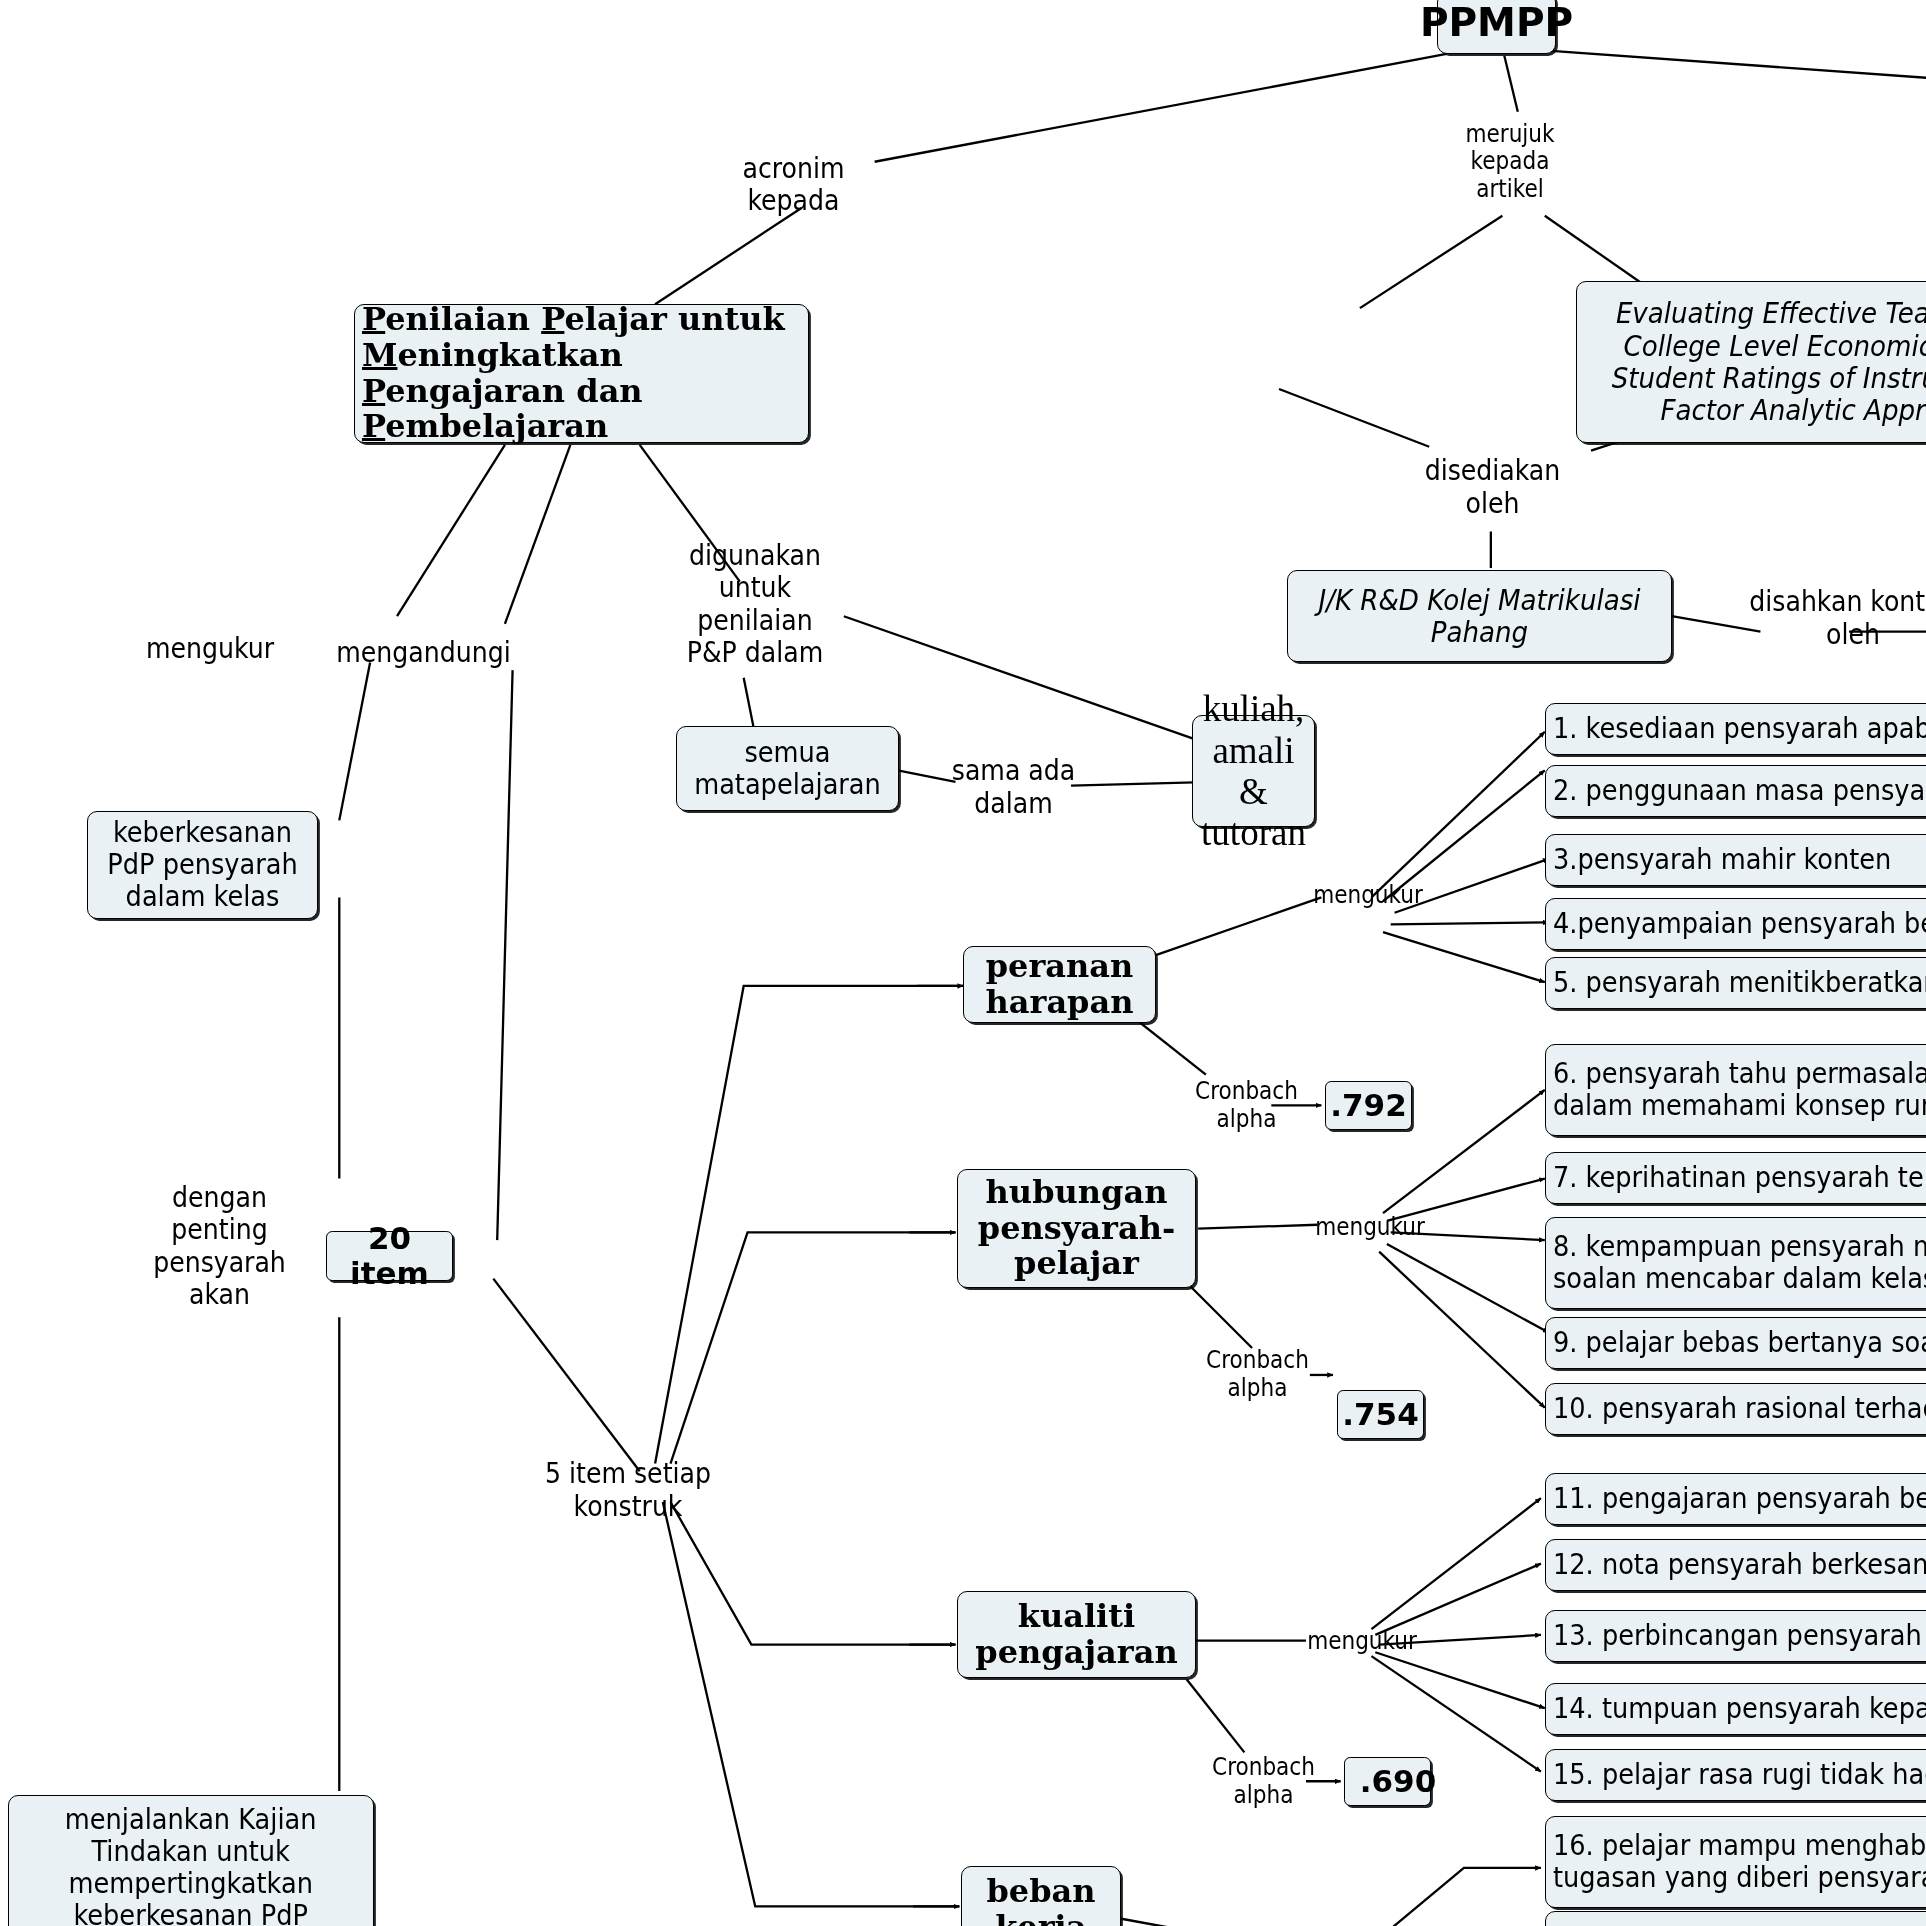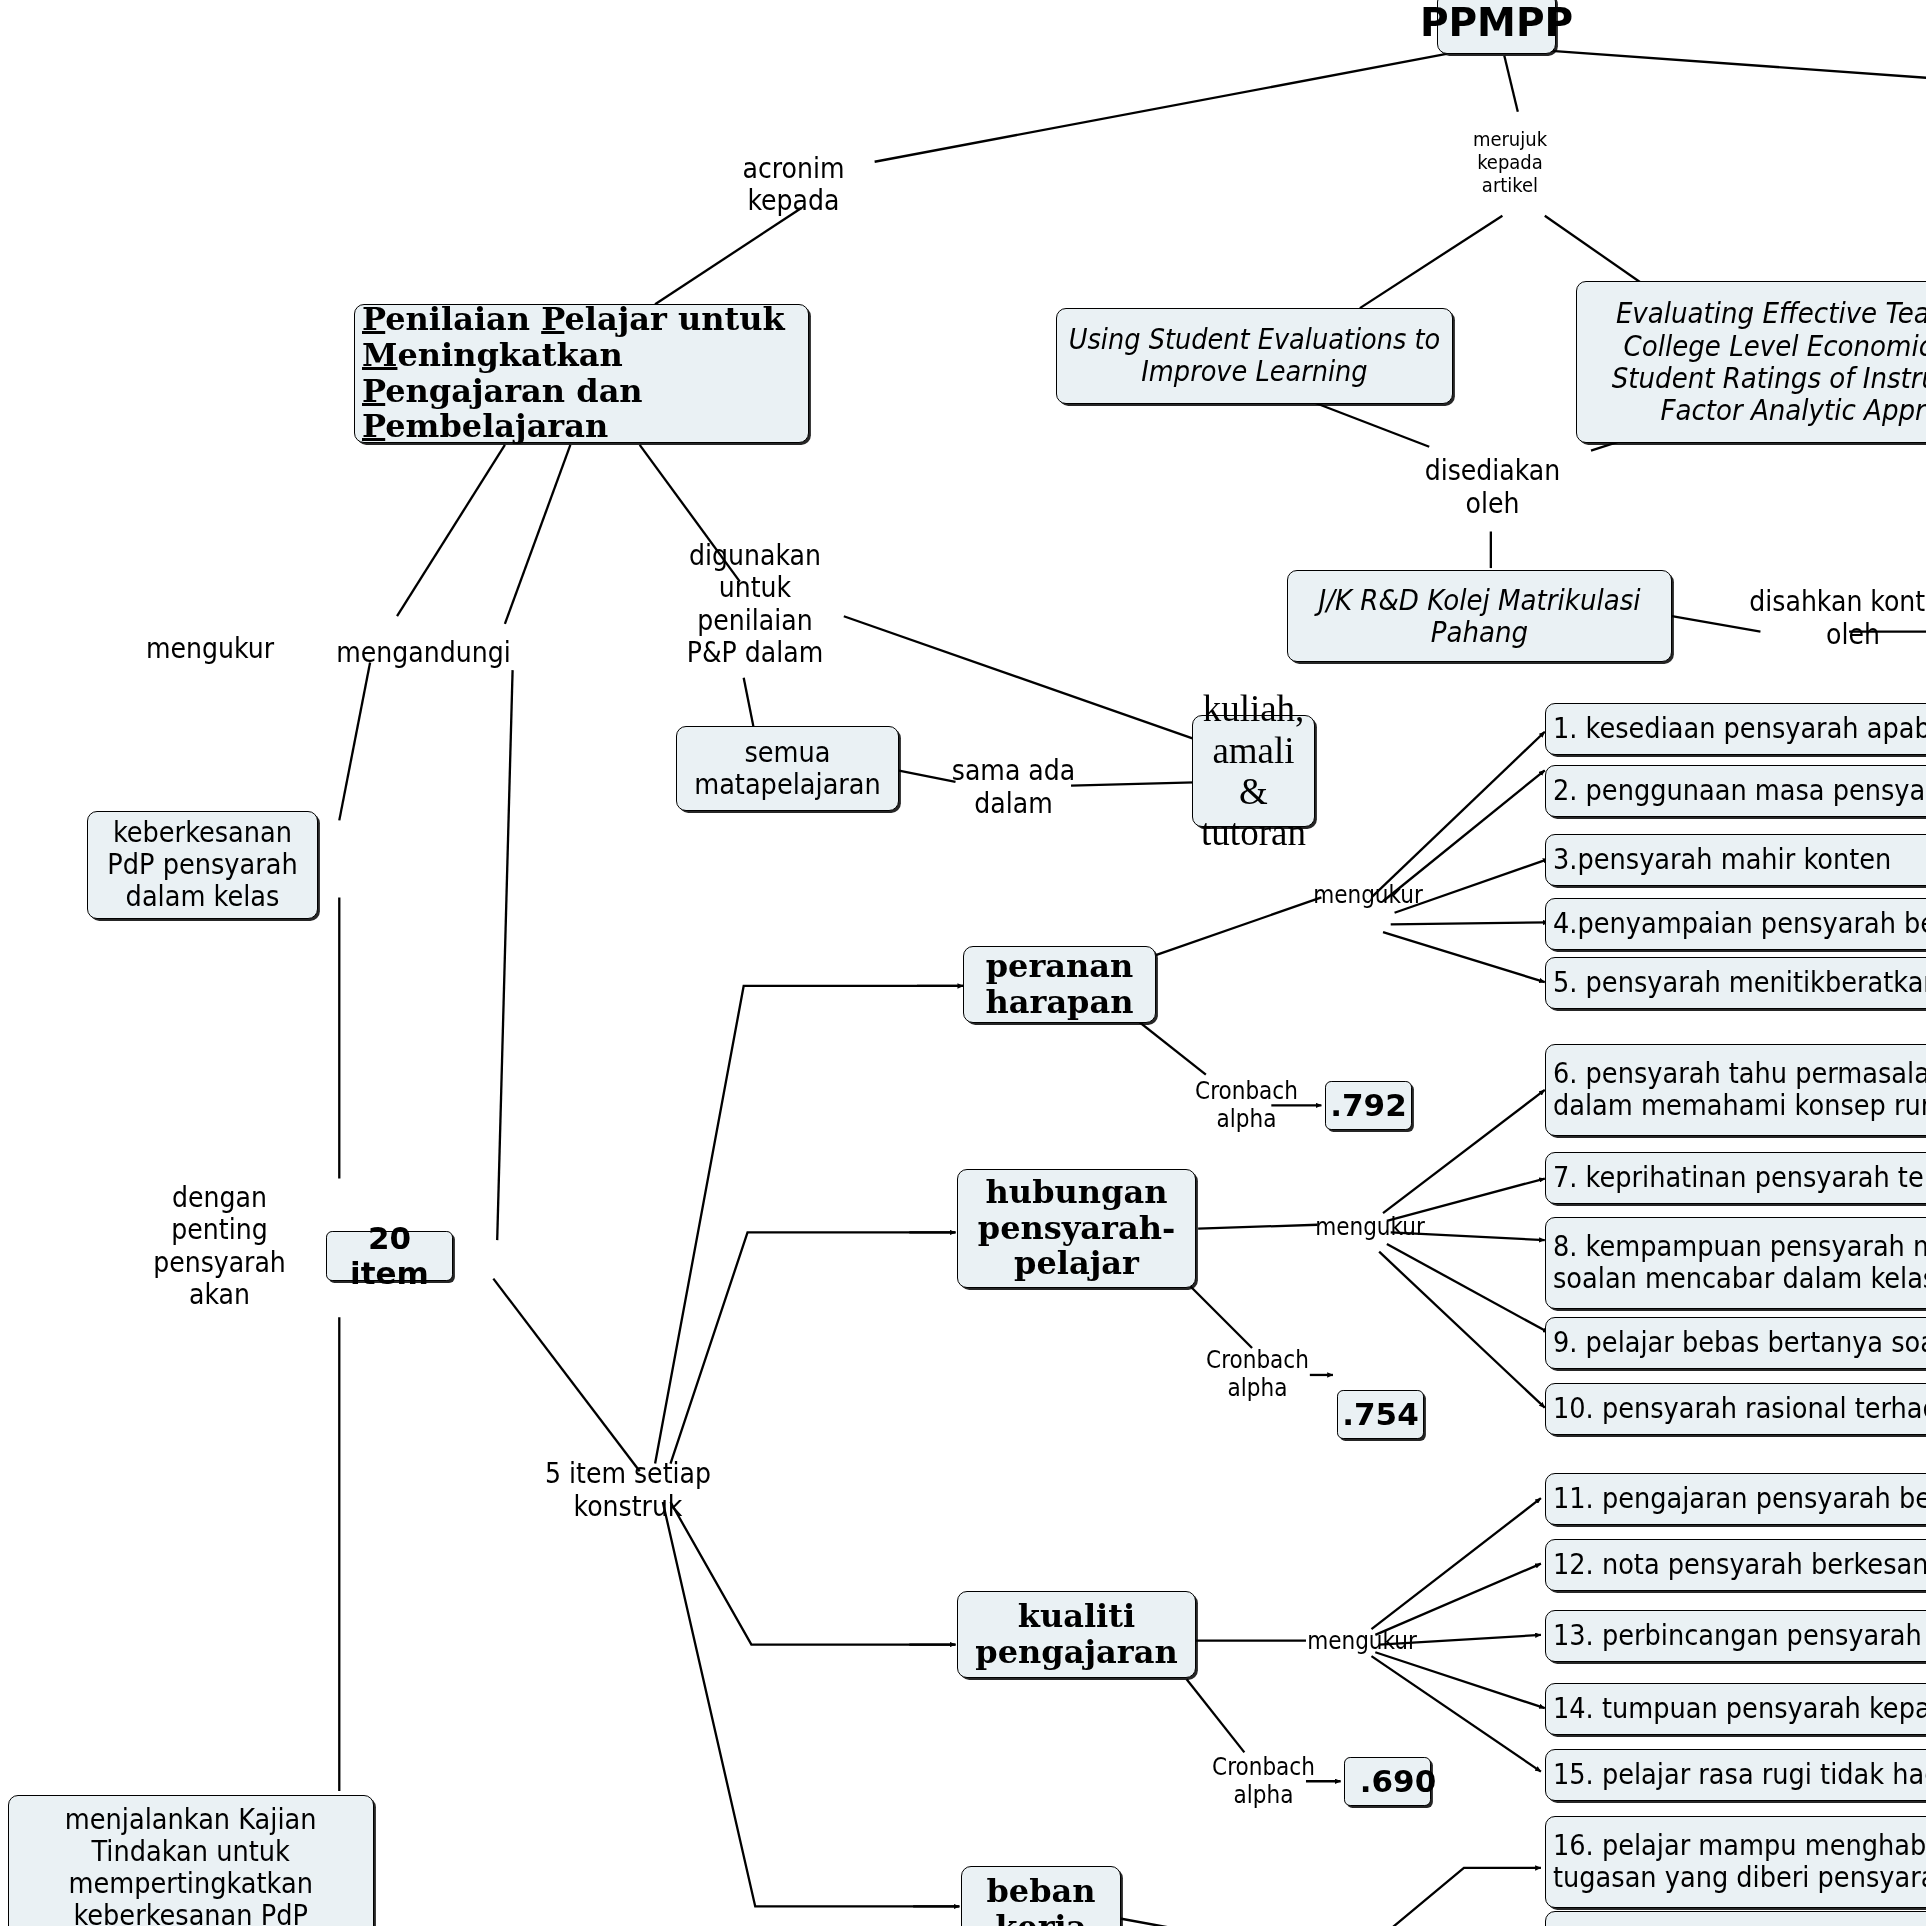--- a/index.html
+++ b/index.html
@@ -139,21 +139,20 @@
       <path d="M3250,5355 L3340,5355" marker-end="url(#ah)"></path>
     </g>
   </svg>
 
   <div class="node bold" style="left:1437px;top:-7.7px;width:119px;height:62px;font-size:39px;">PPMPP</div>
 
   <div class="node serif-bold" style="left:354px;top:304px;width:455px;height:139px;font-size:32px;text-align:left;justify-content:flex-start;align-items:center;">
     <span><u class="acr">P</u>enilaian <u class="acr">P</u>elajar untuk <u class="acr">M</u>eningkatkan <u class="acr">P</u>engajaran dan <u class="acr">P</u>embelajaran</span>
   </div>
 
-  <div class="node narrow italic" style="left:1056px;top:308px;width:397px;height:96px;font-size:28.5px;">Using Student Evaluations to Improve Learning</div>
 
   <div class="node narrow italic" style="left:1576px;top:281px;width:497px;height:162px;font-size:29px;">Evaluating Effective Teaching in College Level Economics using Student Ratings of Instruction: A Factor Analytic Approach</div>
 
   <div class="node narrow italic" style="left:1287px;top:570px;width:385px;height:92px;font-size:29px;">J/K R&amp;D Kolej Matrikulasi Pahang</div>
 
   <div class="node narrow" style="left:87px;top:811px;width:231px;height:108px;font-size:28.5px;">keberkesanan PdP pensyarah dalam kelas</div>
 
   <div class="node bold" style="left:326px;top:1231px;width:127px;height:50px;font-size:31px;border-radius:6.2px;">20 item</div>
 
   <div class="node narrow" style="left:676px;top:726px;width:223px;height:85px;font-size:28.5px;">semua matapelajaran</div>
@@ -190,21 +189,21 @@
   <div class="node narrow" style="left:1545px;top:1610px;width:555px;height:52px;font-size:28.5px;text-align:left;justify-content:flex-start;">13. perbincangan pensyarah berkesan</div>
   <div class="node narrow" style="left:1545px;top:1683px;width:767px;height:52px;font-size:28.5px;text-align:left;justify-content:flex-start;">14. tumpuan pensyarah kepada pembelajaran konsep</div>
   <div class="node narrow" style="left:1545px;top:1749px;width:547px;height:52px;font-size:28.5px;text-align:left;justify-content:flex-start;">15. pelajar rasa rugi tidak hadir kelas</div>
 
   <div class="node narrow" style="left:1545px;top:1816px;width:505px;height:92px;font-size:28.5px;text-align:left;justify-content:flex-start;">16. pelajar mampu menghabiskan tugasan yang diberi pensyarah</div>
   <div class="node narrow" style="left:1545px;top:1911px;width:589px;height:92px;font-size:28.5px;text-align:left;justify-content:flex-start;">17. pelajar mempunyai masa yang cukup untuk memahami apa yang dipelajari</div>
 
   <div class="lbl narrow" style="left:709px;top:154px;width:169px;height:62px;font-size:28px;">acronim
 kepada</div>
 
-  <div class="lbl narrow" style="left:1433px;top:108px;width:154px;height:108px;font-size:20px;">merujuk
+  <div class="lbl narrow" style="left:1433px;top:108px;width:154px;height:108px;font-size:24px;">merujuk
 kepada
 artikel</div>
 
   <div class="lbl narrow" style="left:1406px;top:455px;width:173px;height:65px;font-size:28px;">disediakan
 oleh</div>
 
   <div class="lbl narrow" style="left:1749px;top:586px;width:208px;height:65px;font-size:28px;">disahkan konten
 oleh</div>
 
   <div class="lbl narrow" style="left:133px;top:632px;width:154px;height:35px;font-size:28px;">mengukur</div>

